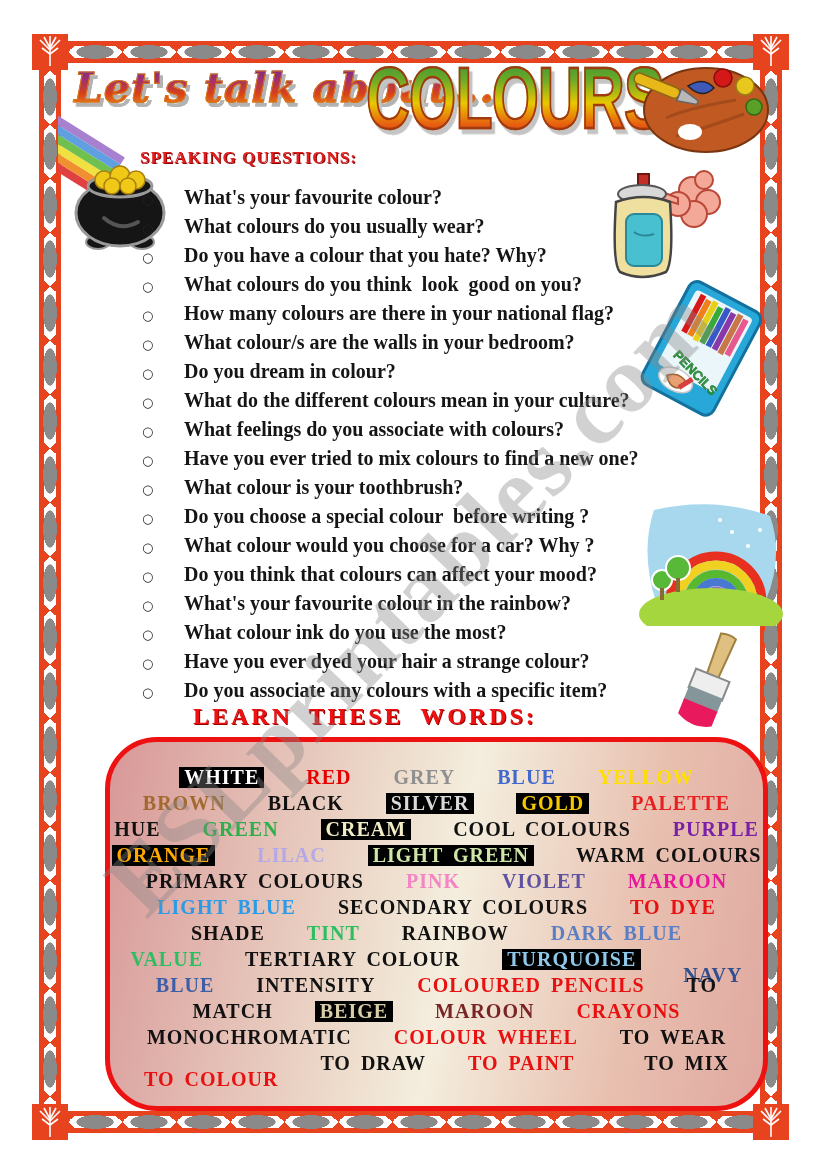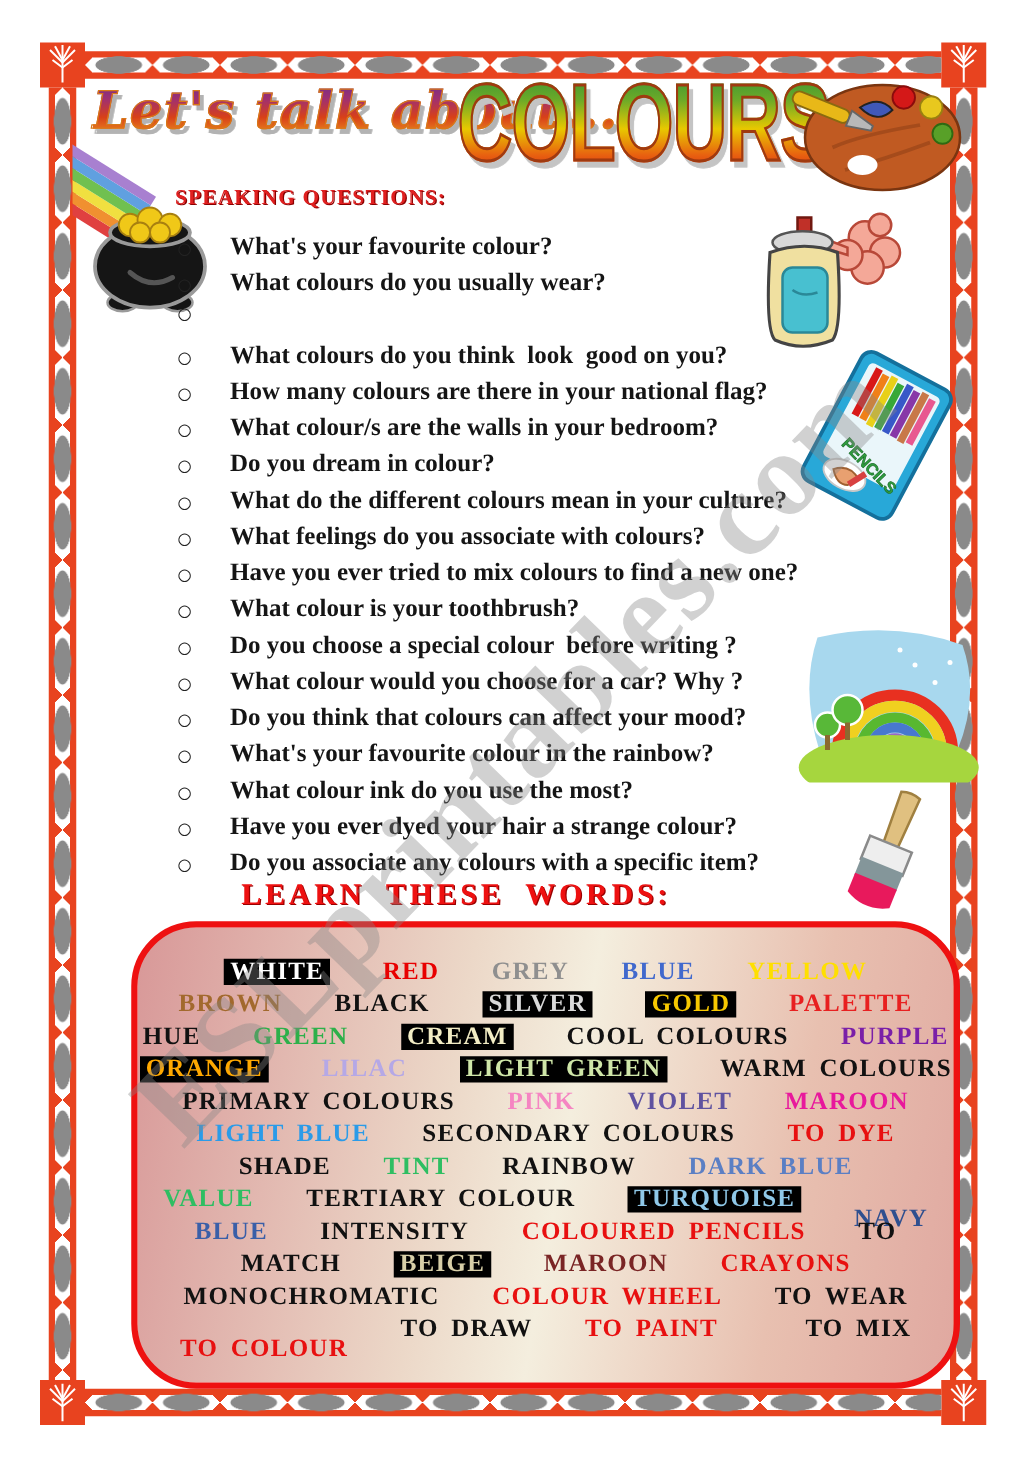--- a/index.html
+++ b/index.html
@@ -261,20 +261,21 @@
       <div class="q-row">
         <span class="q-bullet">○</span>
         <span class="q-text">What's your favourite colour?</span>
       </div>
       <div class="q-row">
         <span class="q-bullet">○</span>
         <span class="q-text">What colours do you usually wear?</span>
       </div>
       <div class="q-row">
         <span class="q-bullet">○</span>
+        <span class="q-text">Do you have a colour that you hate? Why?</span>
       </div>
       <div class="q-row">
         <span class="q-bullet">○</span>
         <span class="q-text">What colours do you think  look  good on you?</span>
       </div>
       <div class="q-row">
         <span class="q-bullet">○</span>
         <span class="q-text">How many colours are there in your national flag?</span>
       </div>
       <div class="q-row">

